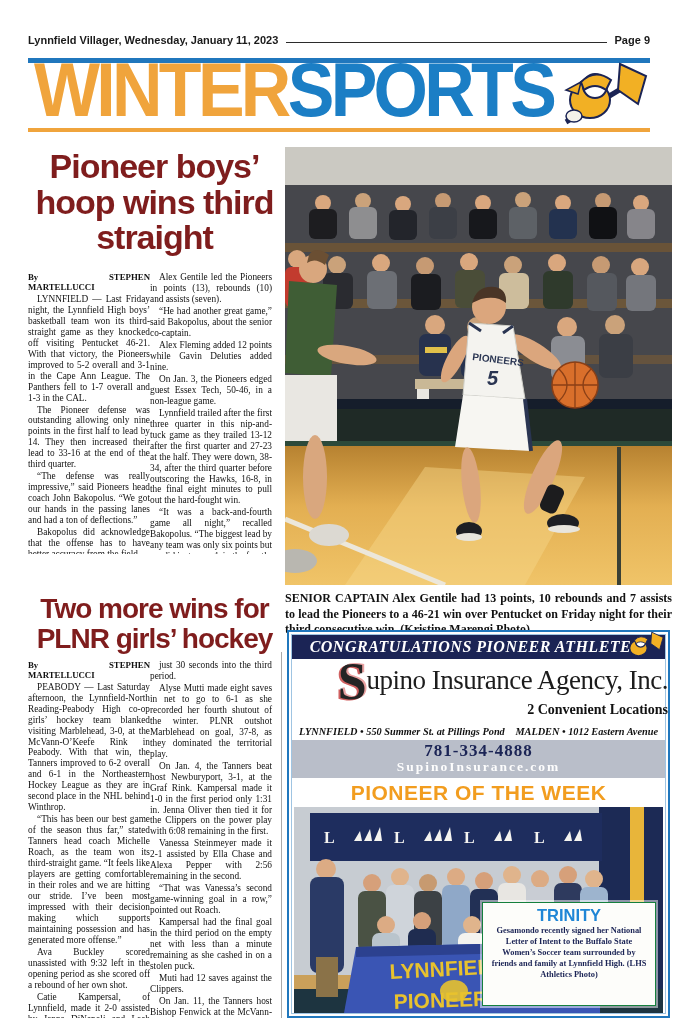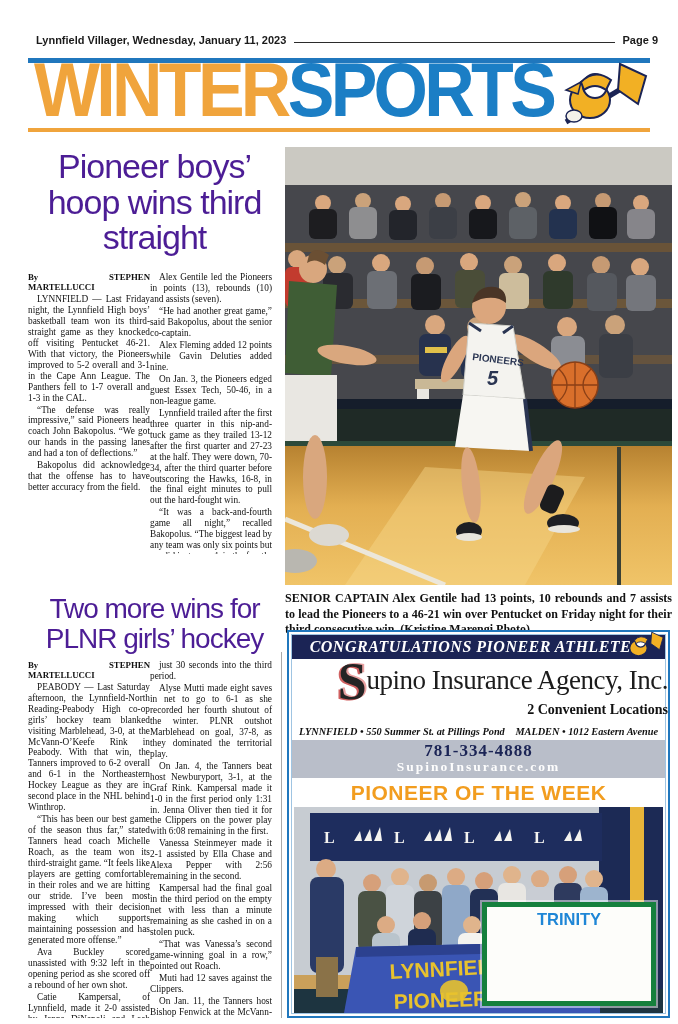--- a/index.html
+++ b/index.html
@@ -1,31 +1,31 @@
 <!DOCTYPE html>
 <html><head>
 <meta charset="utf-8">
 <style>
   html,body{margin:0;padding:0;background:#ffffff;}
   #page{position:relative;width:678px;height:1024px;background:#fff;overflow:hidden;
         font-family:"Liberation Serif",serif;color:#111;}
   
   .hdr{position:absolute;left:28px;top:34px;width:622px;display:flex;align-items:flex-end;
-       font-family:"Liberation Sans",sans-serif;font-weight:bold;font-size:11px;color:#1a1a1a;margin-left:8px;}
+       font-family:"Liberation Sans",sans-serif;font-weight:bold;font-size:11px;color:#1a1a1a;}
   .hdr .rule{flex:1;border-bottom:1.5px solid #2b2b2b;margin:0 8px 3px 8px;height:1px;}
   .bar-blue{position:absolute;left:28px;top:58px;width:622px;height:5px;background:#2077bd;}
   .bar-orange{position:absolute;left:28px;top:128px;width:622px;height:4px;background:#f0a43c;}
   .masthead{position:absolute;left:34px;top:58px;width:560px;font-family:"Liberation Sans",sans-serif;
             font-weight:800;font-size:76px;line-height:.84;letter-spacing:-4px;white-space:nowrap;
             transform:scaleX(.92);transform-origin:left top;}
   .mh-winter{color:#f0a43c;} .mh-sports{color:#1b7ec5;}
   .mascot{position:absolute;}
   
   .article{position:absolute;left:28px;width:253px;}
-  .headline{font-family:"Liberation Sans",sans-serif;font-weight:400;color:#4c1d95;
+  .headline{font-family:"Liberation Sans",sans-serif;font-weight:700;color:#7f1d1d;
             text-align:center;letter-spacing:-1px;}
   .h1a{font-size:34px;line-height:1.05;margin:6px 6px 0 6px;}
   .h2a{font-size:28px;line-height:1.07;margin:0 2px;}
   .cols{display:flex;gap:0;overflow:hidden;}
   .col{width:122px;font-size:9.3px;line-height:1.18;text-align:justify;}
   .col p{margin:0 0 1px 0;text-indent:9px;}
   .byline{font-weight:bold;font-size:8.8px;text-indent:0 !important;margin-bottom:1px !important;}
   .vrule{position:absolute;width:1px;background:#a9a9a9;}
   
   .photo1{position:absolute;left:285px;top:147px;width:387px;height:438px;background:#444;}
@@ -44,21 +44,21 @@
   .ad-loc-label{font-family:"Liberation Serif",serif;font-weight:bold;font-size:14px;margin-top:-4px;}
   .ad-locs{display:flex;justify-content:space-between;padding:1px 10px 0 10px;
            font-family:"Liberation Serif",serif;font-style:italic;font-weight:bold;font-size:10.3px;}
   .ad-gray{margin:3px 3px 0 3px;background:#b9bec9;text-align:center;padding:2px 0 3px 0;}
   .ad-phone{font-family:"Liberation Serif",serif;font-weight:bold;font-size:17px;color:#1b2455;letter-spacing:1px;line-height:1.05;}
   .ad-web{font-family:"Liberation Serif",serif;font-weight:bold;font-size:13.5px;color:#fdfdfd;letter-spacing:2px;line-height:1.1;}
   .ad-week{font-family:"Liberation Sans",sans-serif;font-weight:800;font-size:21px;color:#f29d1f;
            text-align:center;letter-spacing:.5px;padding:3px 0 2px 0;}
   .ad-photo{position:relative;margin:0 5px;height:206px;background:#c7ccd2;overflow:hidden;}
   .tg-card{position:absolute;right:7px;bottom:7px;width:174px;height:104px;background:#fdfdfa;
-           border:5px solid #15803d;box-shadow:0 0 0 2px rgba(255,255,255,.5);text-align:center;padding-top:4px;box-sizing:border-box;}
+           border:1px solid #15803d;box-shadow:0 0 0 2px rgba(255,255,255,.5);text-align:center;padding-top:4px;box-sizing:border-box;}
   .tg-name{font-family:"Liberation Sans",sans-serif;font-weight:800;font-size:16.5px;color:#1f86d6;line-height:1.05;}
   .tg-cap{font-family:"Liberation Serif",serif;font-weight:bold;font-size:8.4px;color:#1b2455;line-height:1.3;padding:2px 6px 0 6px;}
 </style>
 </head>
 <body>
 
 <div id="page">
 
   <div class="hdr">
     <span>Lynnfield Villager, Wednesday, January 11, 2023</span>
@@ -80,31 +80,32 @@
   </svg>
   <div class="bar-orange"></div>
 
   <div class="article" style="top:143px;">
     <div class="headline h1a">Pioneer boys’ hoop wins third straight</div>
     <div class="cols" style="margin-top:16px;height:282px;">
       <div class="col">
         <p class="byline">By STEPHEN MARTELLUCCI</p>
         <div>
             <p>LYNNFIELD — Last Friday night, the Lynnfield High boys’ basketball team won its third-straight game as they knocked off visiting Pentucket 46-21. With that victory, the Pioneers improved to 5-2 overall and 3-1 in the Cape Ann League. The Panthers fell to 1-7 overall and 1-3 in the CAL.</p>
+            <p>The Pioneer defense was outstanding allowing only nine points in the first half to lead by 14. They then increased their lead to 33-16 at the end of the third quarter.</p>
             <p>“The defense was really impressive,” said Pioneers head coach John Bakopolus. “We got our hands in the passing lanes and had a ton of deflections.”</p>
             <p>Bakopolus did acknowledge that the offense has to have better accuracy from the field.</p>
           </div>
       </div>
       <div class="col">
         <div>
             <p>Alex Gentile led the Pioneers in points (13), rebounds (10) and assists (seven).</p>
             <p>“He had another great game,” said Bakopolus, about the senior co-captain.</p>
             <p>Alex Fleming added 12 points while Gavin Deluties added nine.</p>
             <p>On Jan. 3, the Pioneers edged guest Essex Tech, 50-46, in a non-league game.</p>
-            <p>Lynnfield trailed after the first three quarter in this nip-and-tuck game as they trailed 13-12 after the first quarter and 27-23 at the half. They were down, 70-34, after the third quarter before outscoring the Hawks, 16-8, in the final eight minutes to pull out the hard-fought win.</p>
+            <p>Lynnfield trailed after the first three quarter in this nip-and-tuck game as they trailed 13-12 after the first quarter and 27-23 at the half. They were down, 38-34, after the third quarter before outscoring the Hawks, 16-8, in the final eight minutes to pull out the hard-fought win.</p>
             <p>“It was a back-and-fourth game all night,” recalled Bakopolus. “The biggest lead by any team was only six points but we did just enough in the fourth</p>
           </div>
 
       </div>
     </div>
   </div>
 
   <div class="photo1">
     <svg width="387" height="438" viewBox="0 0 387 438">
       <rect width="387" height="60" fill="#cbc9c2"></rect>
@@ -235,22 +236,22 @@
             <p>Ava Buckley scored unassisted with 9:32 left in the opening period as she scored off a rebound of her own shot.</p>
             <p>Catie Kampersal, of Lynnfield, made it 2-0 assisted by Jenna DiNapoli and Leah Buckley with 1:54 remaining in the first. Lynnfield’s Hannah Gromko had the final goal with her sister, Chloe and Kampersal both assisting</p>
           </div>
       </div>
       <div class="col">
         <div>
             <p>just 30 seconds into the third period.</p>
             <p>Alyse Mutti made eight saves in net to go to 6-1 as she recorded her fourth shutout of the winter. PLNR outshot Marblehead on goal, 37-8, as they dominated the territorial play.</p>
             <p>On Jan. 4, the Tanners beat host Newburyport, 3-1, at the Graf Rink. Kampersal made it 1-0 in the first period only 1:31 in. Jenna Oliver then tied it for the Clippers on the power play with 6:08 remaining in the first.</p>
             <p>Vanessa Steinmeyer made it 2-1 assisted by Ella Chase and Alexa Pepper with 2:56 remaining in the second.</p>
+            <p>“That was Vanessa’s second game-winning goal in a row,” pointed out Roach.</p>
             <p>Kampersal had the final goal in the third period on the empty net with less than a minute remaining as she cashed in on a stolen puck.</p>
-            <p>“That was Vanessa’s second game-winning goal in a row,” pointed out Roach.</p>
             <p>Muti had 12 saves against the Clippers.</p>
             <p>On Jan. 11, the Tanners host Bishop Fenwick at the McVann-O’Keefe Rink at 5:15 p.m. The team then goes to the LoConte Rink in Medford on Jan. 14 to take on Medford-Malden. Face-off for that game is at 2 p.m.</p>
           </div>
       </div>
     </div>
   </div>
   <div class="vrule" style="left:281px;top:652px;height:366px;"></div>
 
   <div class="ad">
     <div class="ad-inner"></div>
@@ -332,17 +333,18 @@
         </g>
 
         <polygon points="62,140 306,134 306,206 50,206" fill="#3a55b4"></polygon>
         <polygon points="62,140 306,134 306,144 62,150" fill="#2c418f"></polygon>
         <text x="96" y="172" font-family="Liberation Sans, sans-serif" font-size="21" font-weight="bold" fill="#e8c22e" transform="rotate(-3 96 172)">LYNNFIELD</text>
         <text x="100" y="202" font-family="Liberation Sans, sans-serif" font-size="21" font-weight="bold" fill="#e8c22e" transform="rotate(-2 100 202)">PIONEERS</text>
         <ellipse cx="160" cy="184" rx="14" ry="11" fill="#e8c22e" opacity=".9"></ellipse>
       </svg>
       <div class="tg-card">
         <div class="tg-name">TRINITY</div>
+        <div class="tg-cap">Gesamondo recently signed her National Letter of Intent to the Buffalo State Women’s Soccer team surrounded by friends and family at Lynnfield High. (LHS Athletics Photo)</div>
       </div>
     </div>
   </div>
 
 </div>
 
 </body></html>

